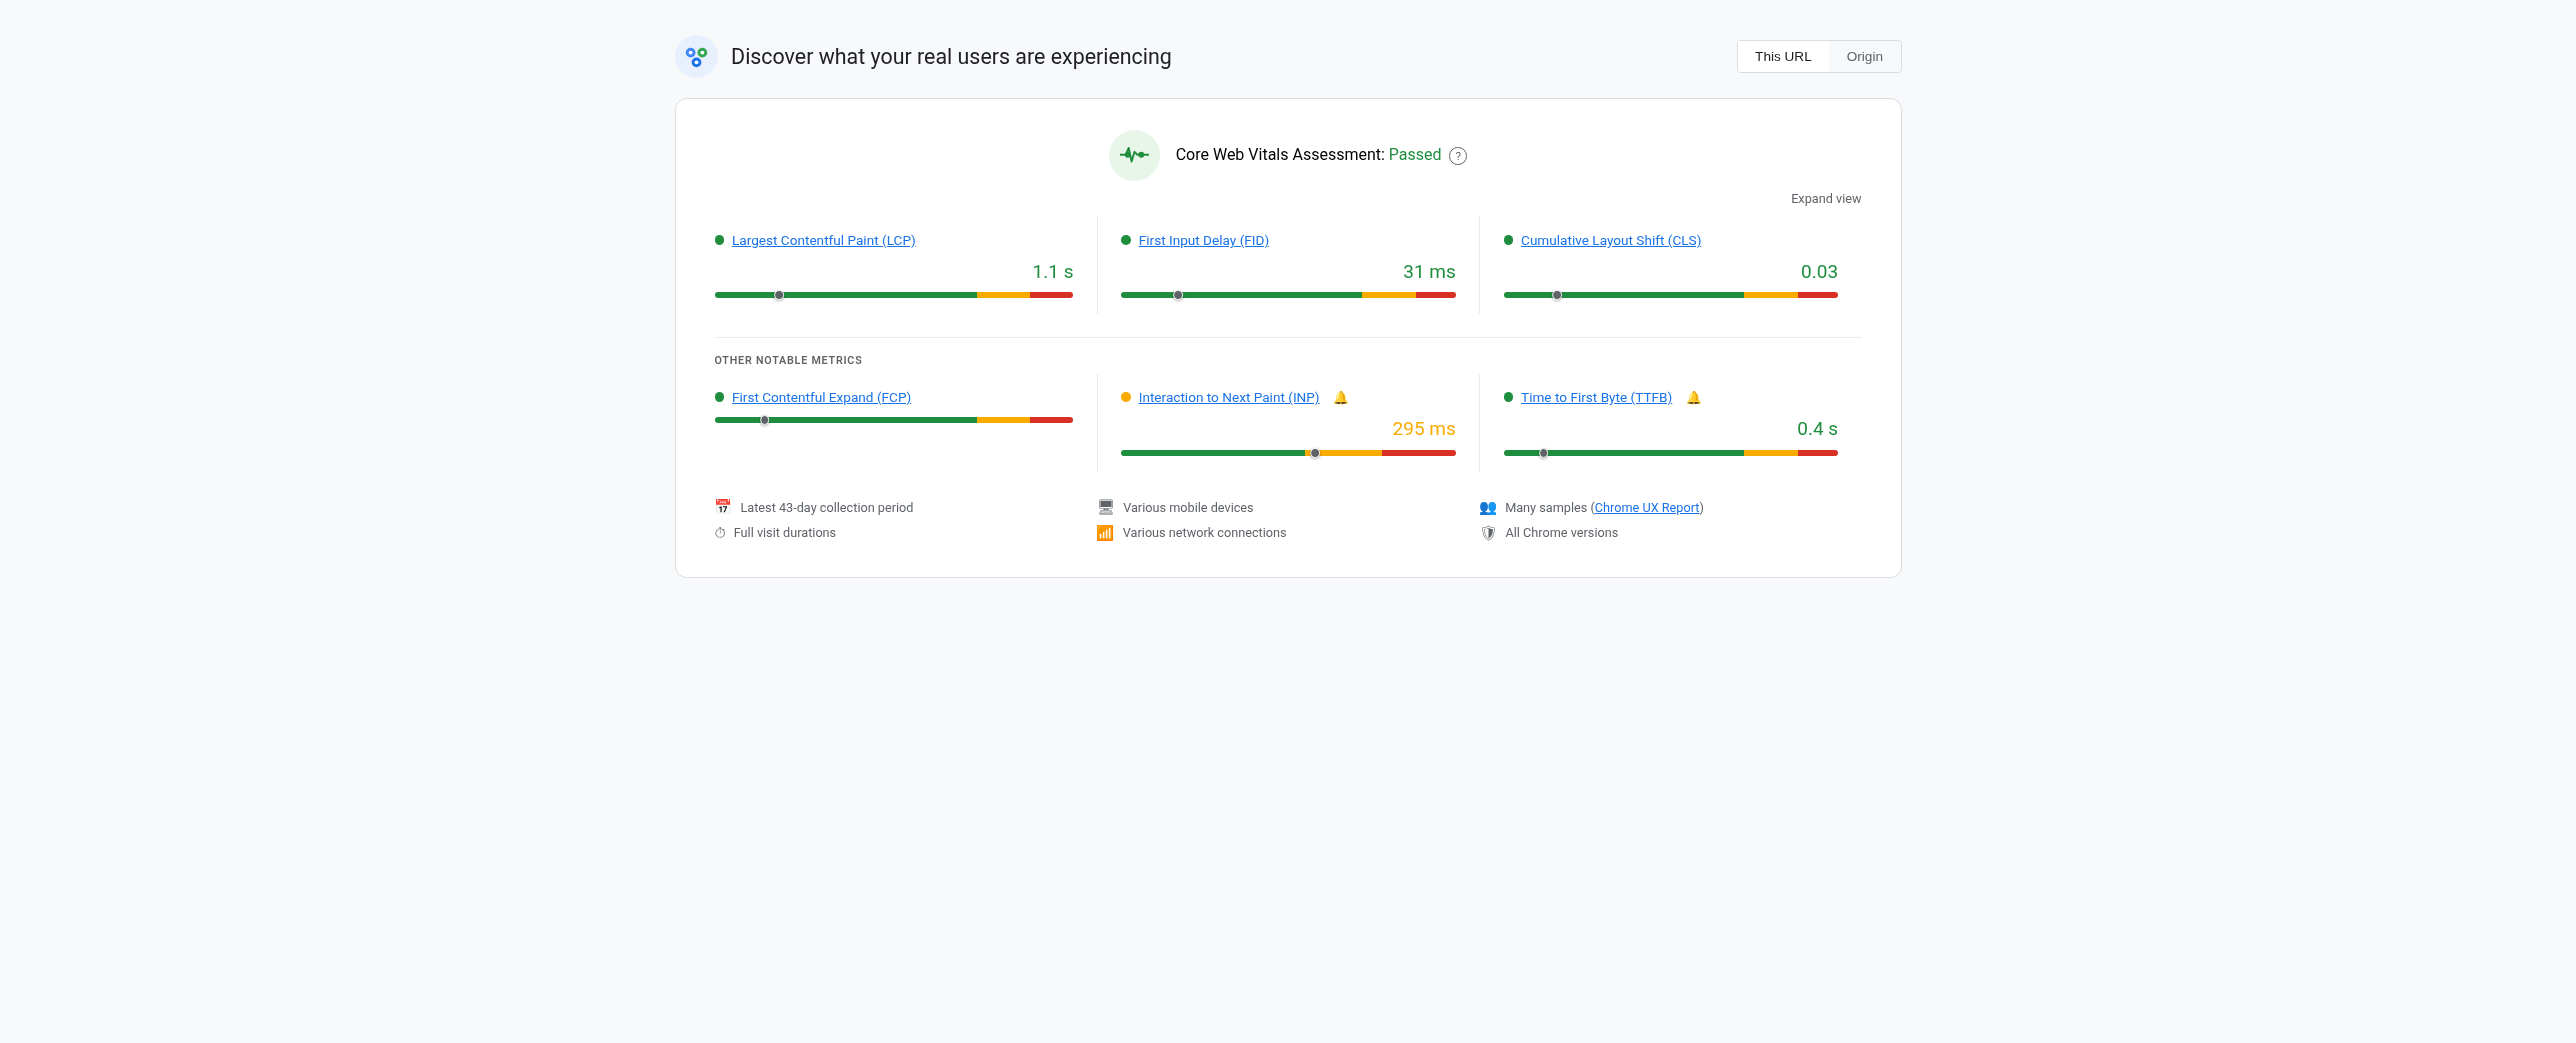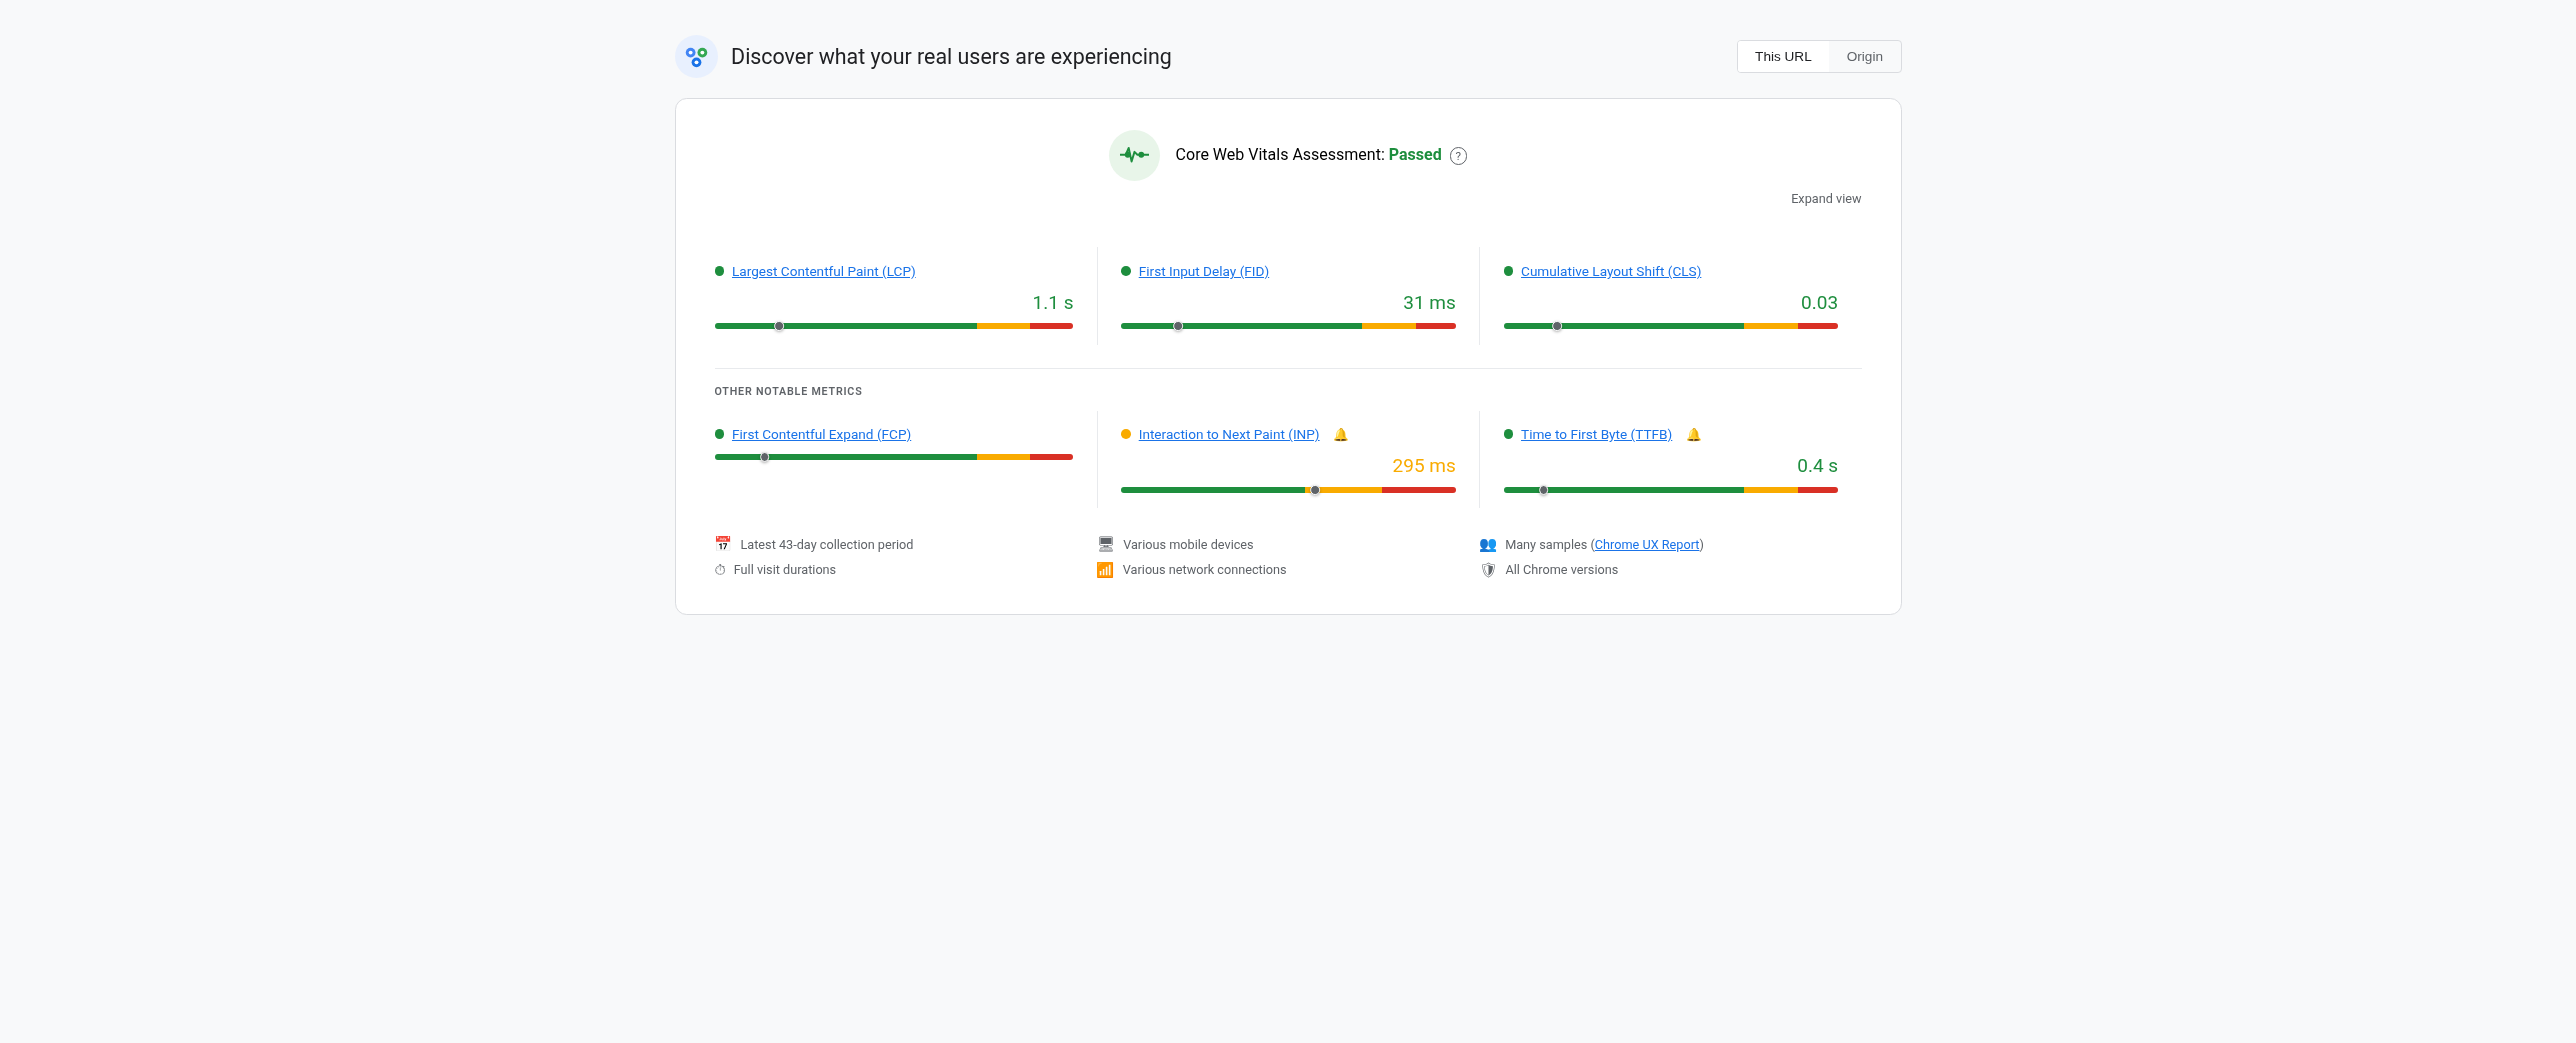--- a/index.html
+++ b/index.html
@@ -90,21 +90,21 @@
       align-items: center;
       justify-content: center;
       font-size: 11.7px;
       color: #5f6368;
       cursor: pointer;
       margin-left: 3.9px;
     }
     .expand-view {
       text-align: right;
       margin-top: 3.9px;
-      margin-bottom: 40px;
+      margin-bottom: 9px;
     }
     .expand-view a {
       font-size: 12.7px;
       color: #5f6368;
       text-decoration: none;
       cursor: pointer;
     }
     
     .metrics-grid {
       display: grid;
@@ -180,21 +180,21 @@
       border: none;
       border-top: 1px solid #e8eaed;
       margin: 23.4px 0 15.6px 0;
     }
     .section-label {
       font-size: 10.7px;
       font-weight: 600;
       color: #5f6368;
       letter-spacing: 0.8px;
       text-transform: uppercase;
-      margin-bottom: 13px;
+      margin-bottom: 7px;
     }
     
     .beta-icon {
       display: inline-flex;
       align-items: center;
       justify-content: center;
       margin-left: 5.8px;
       color: #1a73e8;
       font-size: 13.6px;
       cursor: pointer;
@@ -253,21 +253,21 @@
     <div class="assessment-header">
       <div class="vitals-icon">
         <svg width="29" height="19.5" viewBox="0 0 30 20" fill="none" xmlns="http://www.w3.org/2000/svg">
           <polyline points="0,10 6,10 9,3 12,17 15,7 18,10 24,10 27,10 30,10" stroke="#1e8e3e" stroke-width="2" fill="none" stroke-linecap="round" stroke-linejoin="round"></polyline>
           <circle cx="8" cy="10" r="3" fill="#1e8e3e"></circle>
           <circle cx="22" cy="10" r="3" fill="#1e8e3e"></circle>
         </svg>
       </div>
       <div>
         <span>Core Web Vitals Assessment: </span>
-        <span class="passed" style="color:#1e8e3e; font-weight:700;">Passed</span>
+        <span class="passed" style="color:#1e8e3e; font-weight:400;">Passed</span>
         <span class="help-icon">?</span>
       </div>
     </div>
     <div class="expand-view">
       <a>Expand view</a>
     </div>
 
     <div class="metrics-grid" id="core-metrics-grid">
         <div class="metric-item">
       <div class="metric-label">

